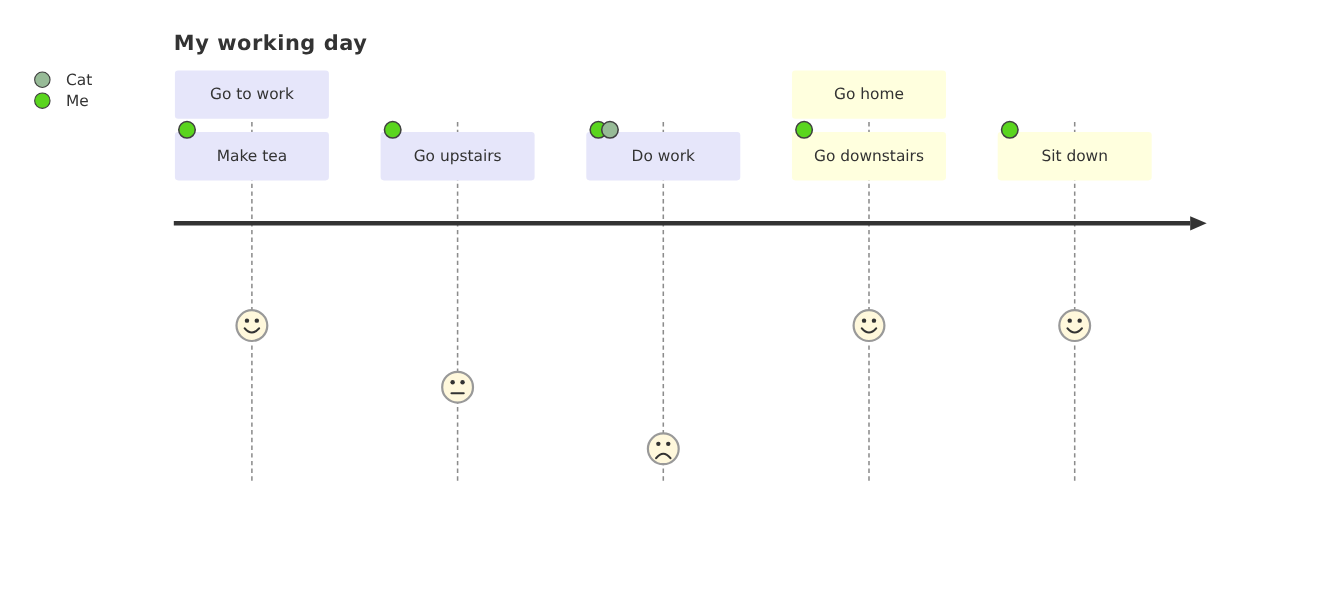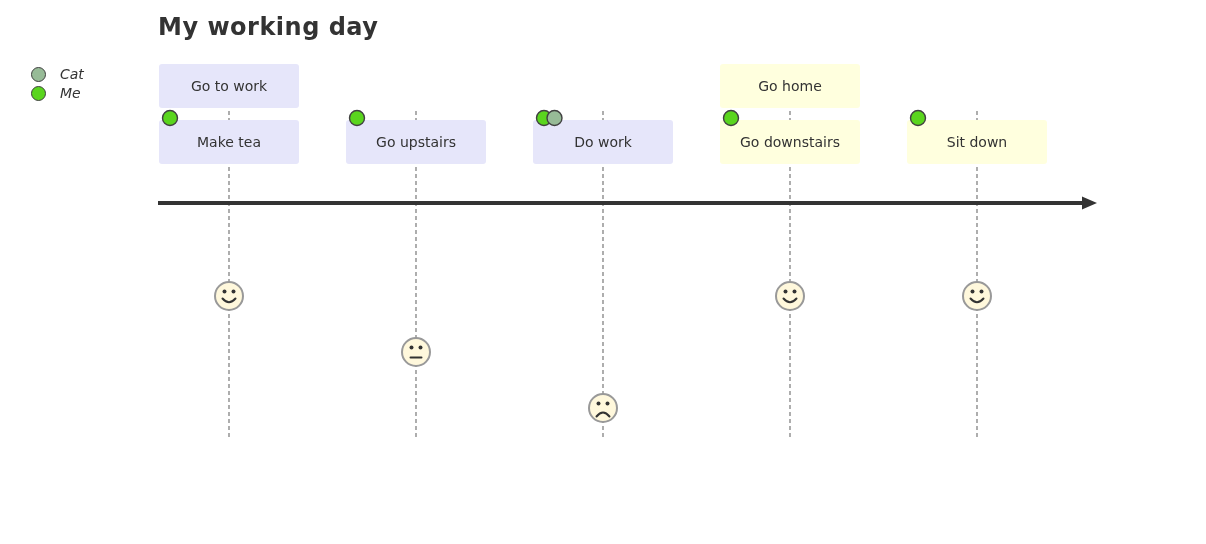--- a/index.html
+++ b/index.html
@@ -7,37 +7,36 @@
     position: relative;
     width: 1206px;
     height: 544px;
     background: #ffffff;
     overflow: hidden;
     font-family: "DejaVu Sans", "Liberation Sans", sans-serif;
   }
   .title {
     position: absolute;
     left: 158px;
-    top: 13px;
-    font-size: 24px;
+    top: 28px;
+    font-size: 19px;
     font-weight: bold;
     color: #333333;
     letter-spacing: 0.5px;
     white-space: nowrap;
   }
   .legend {
     position: absolute;
     left: 31px;
     top: 63px;
   }
   .legend-row {
     display: flex;
-    align-items: flex-end;
+    align-items: center;
     height: 19px;
-    font-style: italic;
   }
   .legend-swatch {
     width: 15px;
     height: 15px;
     border-radius: 50%;
     border: 1.5px solid #3f3f3f;
     box-sizing: border-box;
     flex: 0 0 auto;
   }
   .legend-label {

